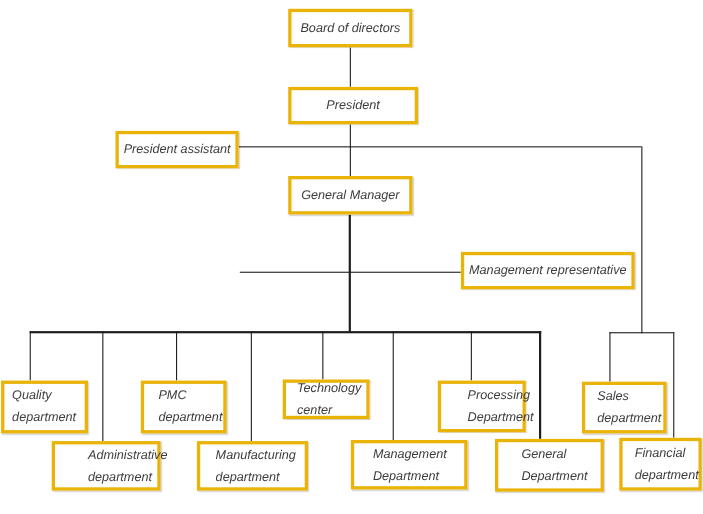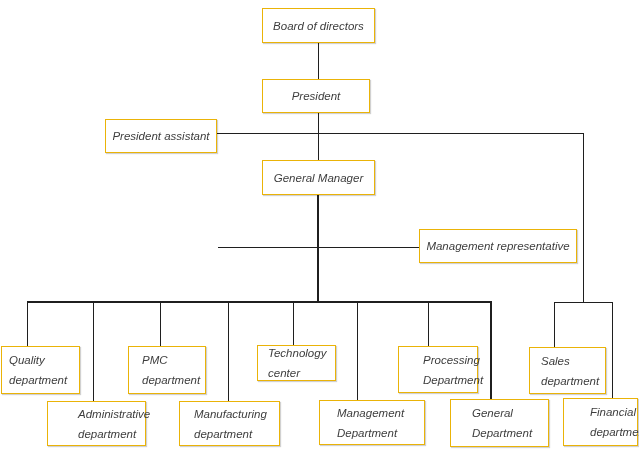--- a/index.html
+++ b/index.html
@@ -10,21 +10,21 @@
     font-family:"Liberation Sans", sans-serif;
     font-style:italic;
     color:#3d3d3d;
     overflow:hidden;
   }
   .ln { position:absolute; background:#1f1f1f; }
   .node {
     position:absolute;
     box-sizing:border-box;
     background:#ffffff;
-    border:1px solid #eab308;
+    border:3px solid #eab308;
     box-shadow:1px 1px 1px rgba(0,0,0,0.18);
     display:flex;
     flex-direction:column;
     justify-content:center;
     font-size:11.5px;
   }
   .one { align-items:center; text-align:center; white-space:nowrap; }
   .two { padding-left:12px; line-height:20px; }
   .two span { display:block; white-space:nowrap; }
 </style>
@@ -48,21 +48,21 @@
   <div class="ln" style="left:357px;top:301px;width:1px;height:99px"></div>
   <div class="ln" style="left:428px;top:301px;width:1px;height:45px"></div>
   <div class="ln" style="left:490px;top:301px;width:2px;height:98px"></div>
   <div class="ln" style="left:554px;top:302px;width:59px;height:1px"></div>
   <div class="ln" style="left:554px;top:302px;width:1px;height:45px"></div>
   <div class="ln" style="left:612px;top:302px;width:1px;height:96px"></div>
 
   <div class="node one" style="left:262px;top:8px;width:113px;height:35px">
     <span>Board of directors</span>
   </div>
-  <div class="node one" style="left:262px;top:79px;width:108px;height:34px">
+  <div class="node one" style="left:262px;top:79px;width:118px;height:34px">
     <span>President</span>
   </div>
   <div class="node one" style="left:105px;top:119px;width:112px;height:34px">
     <span>President assistant</span>
   </div>
   <div class="node one" style="left:262px;top:160px;width:113px;height:35px">
     <span>General Manager</span>
   </div>
   <div class="node one" style="left:419px;top:229px;width:158px;height:34px">
     <span>Management representative</span>
@@ -97,18 +97,18 @@
     <span>Department</span>
   </div>
   <div class="node two" style="left:450px;top:399px;width:99px;height:48px;padding-left:21px">
     <span>General</span>
     <span>Department</span>
   </div>
   <div class="node two" style="left:529px;top:347px;width:77px;height:47px;padding-left:11px">
     <span>Sales</span>
     <span>department</span>
   </div>
-  <div class="node two" style="left:563px;top:398px;width:75px;height:48px;padding-left:26px">
+  <div class="node two" style="left:563px;top:398px;width:75px;height:48px;padding-left:11px">
     <span>Financial</span>
     <span>department</span>
   </div>
 
 </div>
 
 </body></html>

